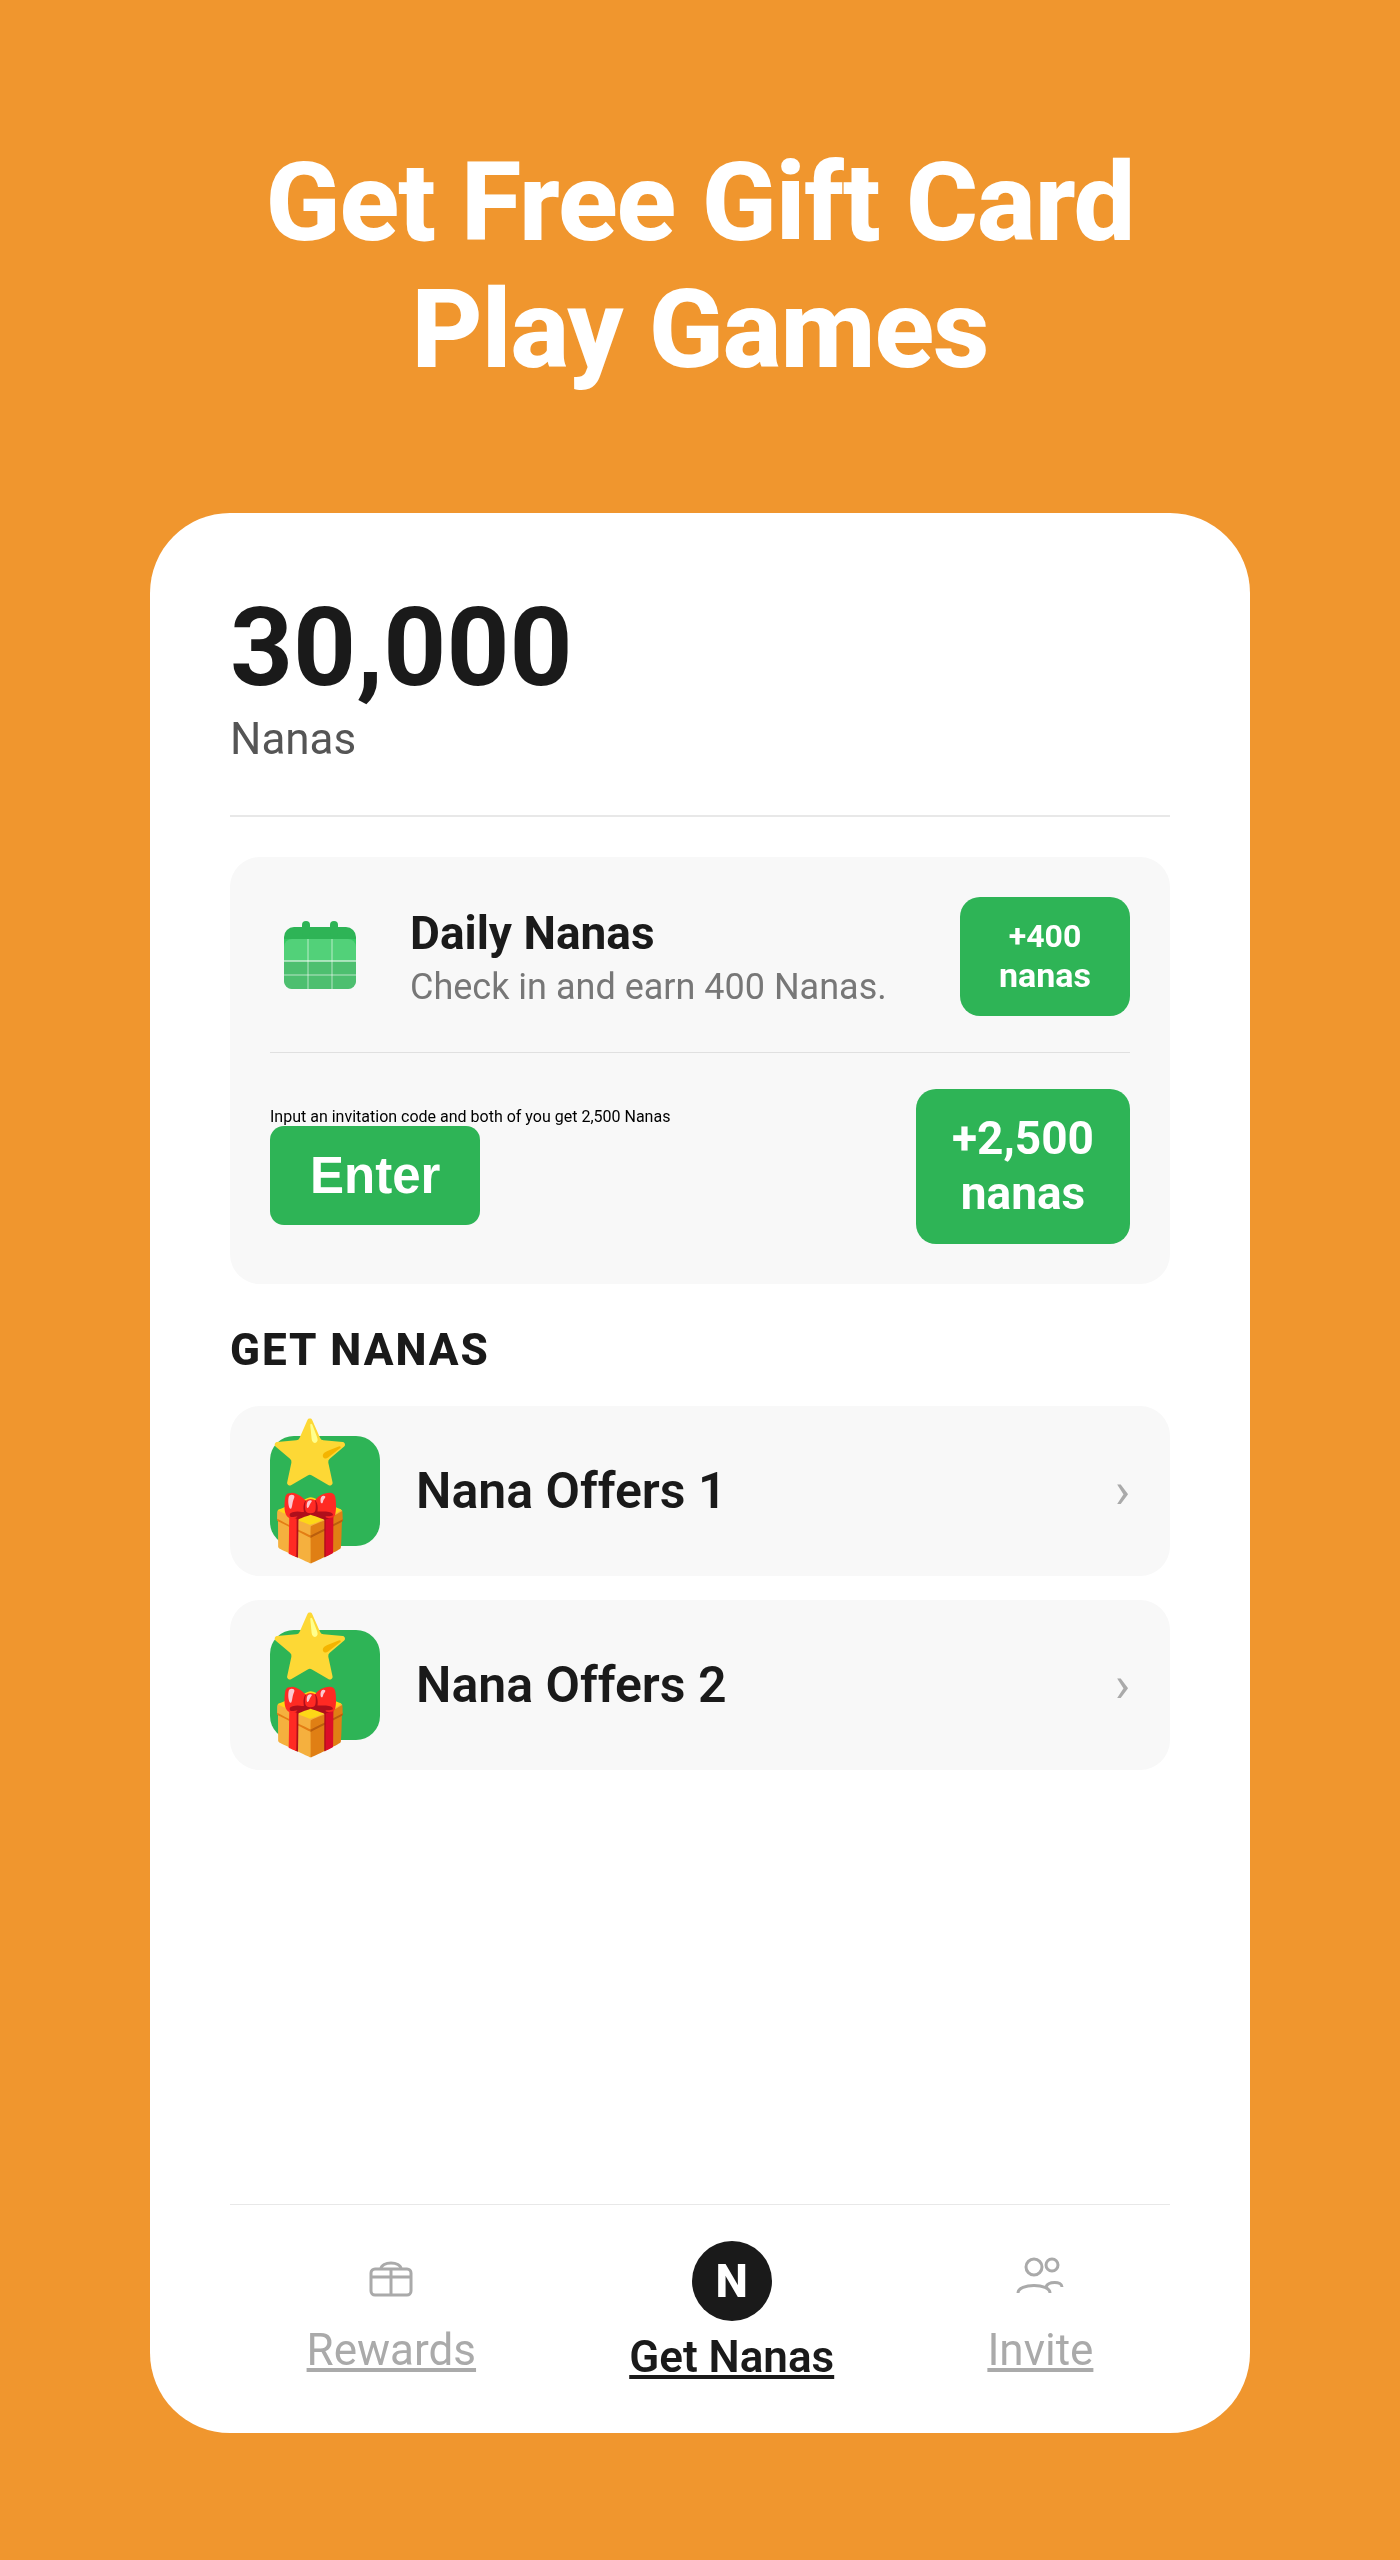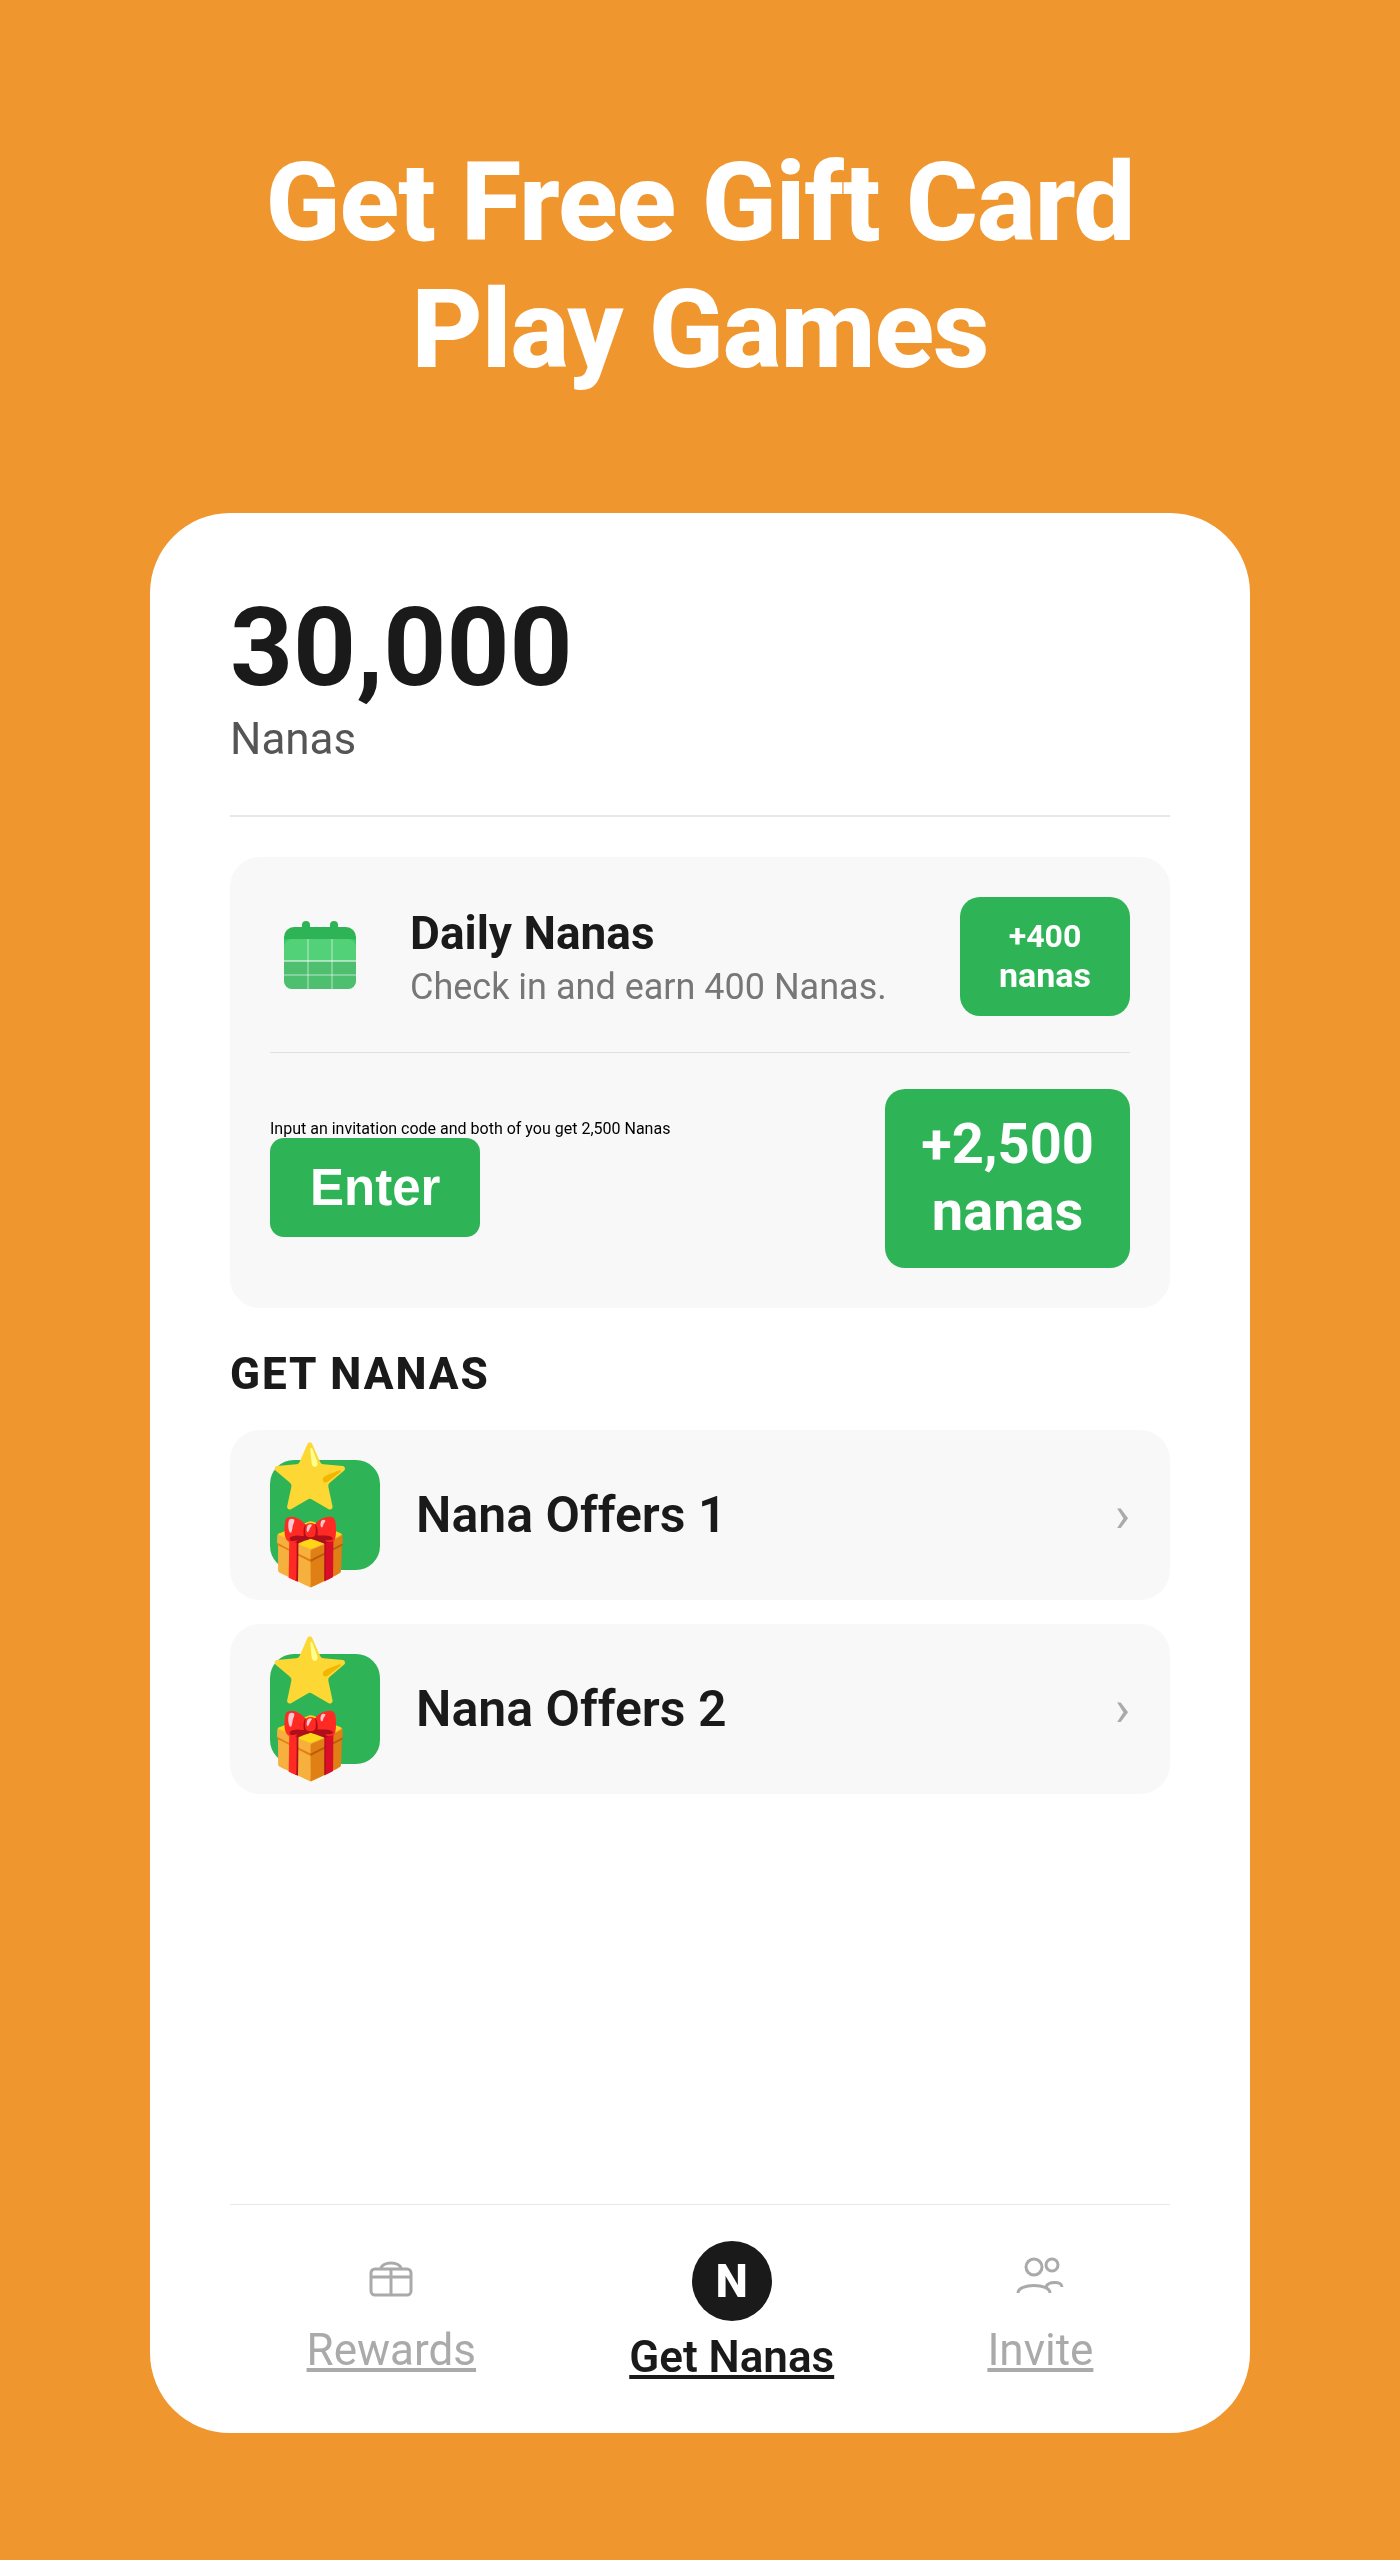--- a/index.html
+++ b/index.html
@@ -157,21 +157,21 @@
       font-weight: 600;
       cursor: pointer;
     }
 
     .invite-green-btn {
       background: #2EB456;
       color: #fff;
       border-radius: 20px;
       padding: 22px 36px;
       text-align: center;
-      font-size: 56px;
+      font-size: 46px;
       font-weight: 700;
       line-height: 1.2;
       min-width: 170px;
       margin-left: 20px;
     }
 
     .get-nanas-header {
       font-size: 44px;
       font-weight: 800;
       color: #1a1a1a;

